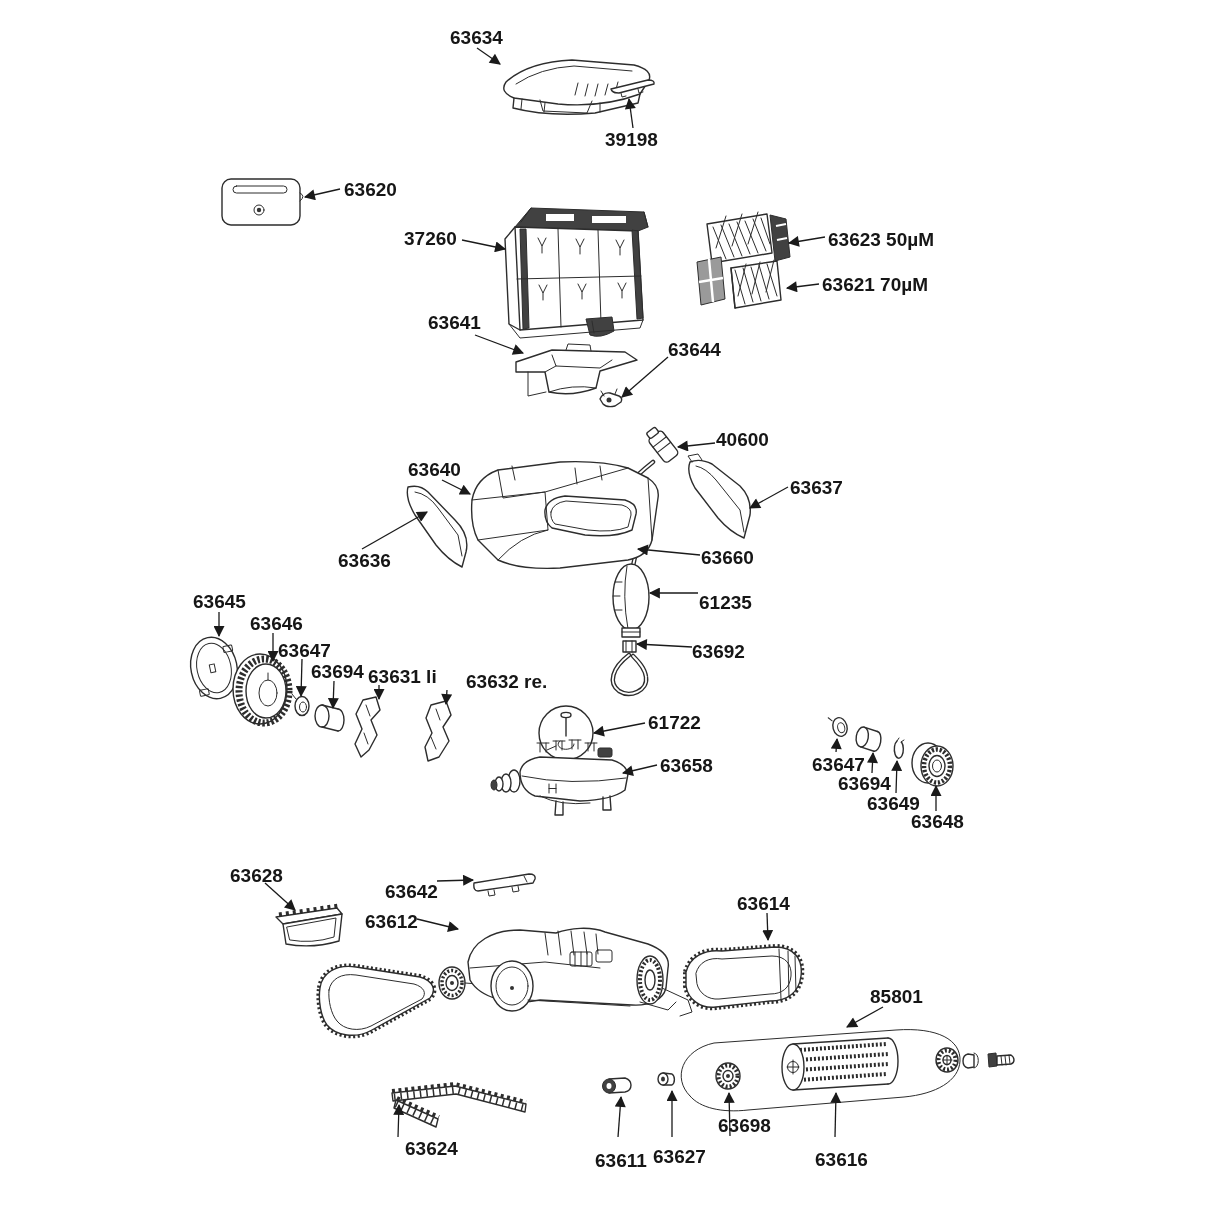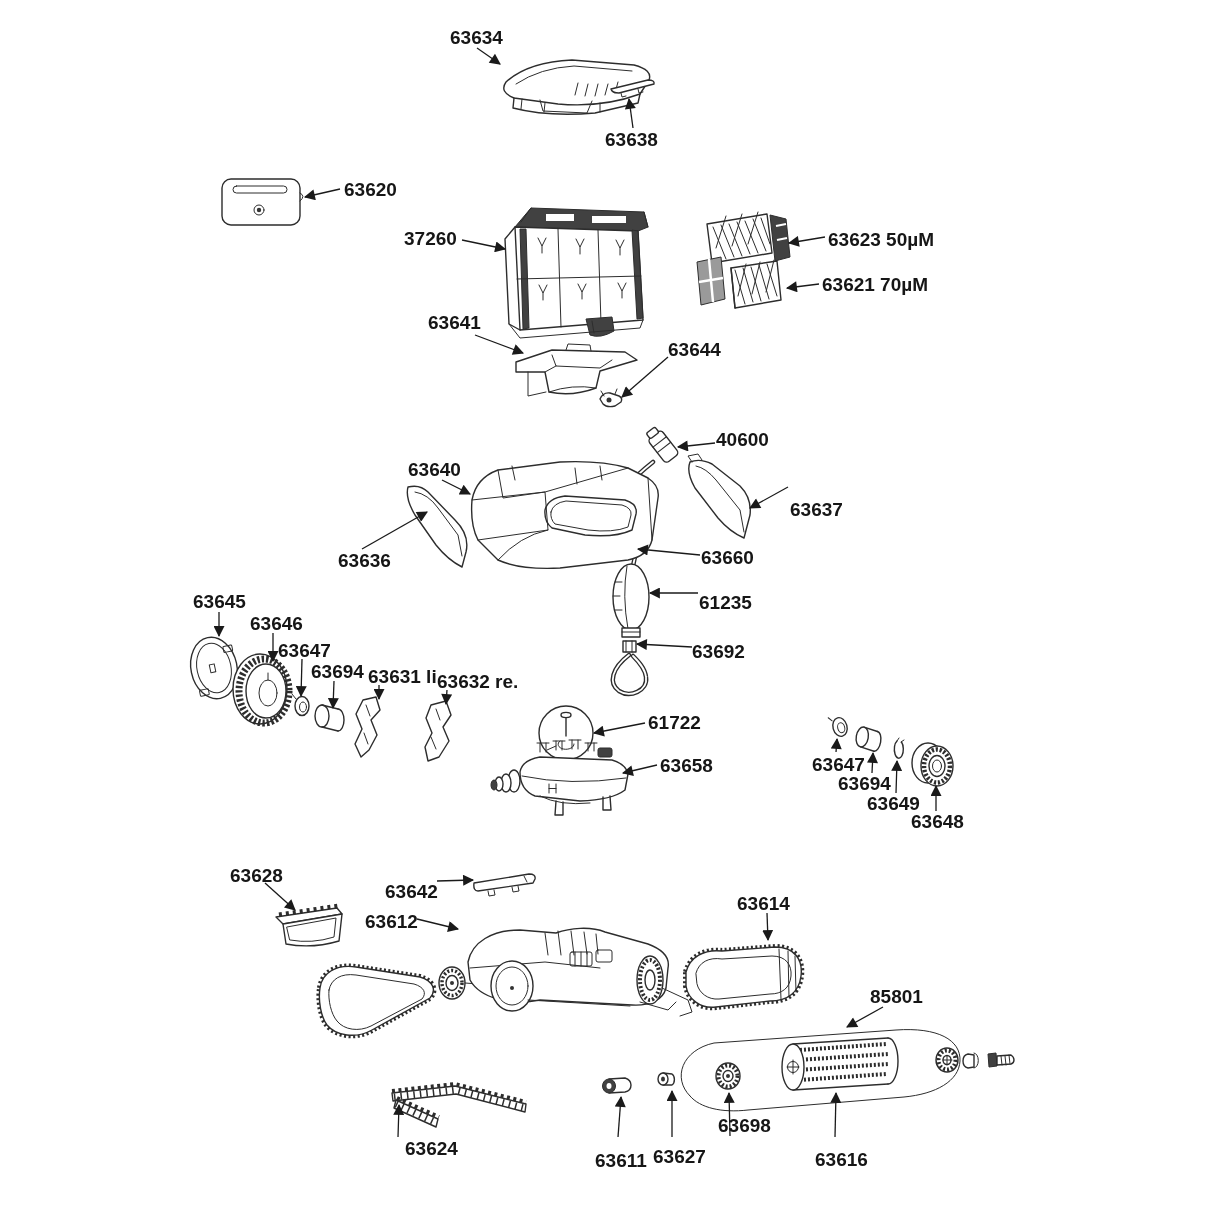--- a/index.html
+++ b/index.html
@@ -379,40 +379,40 @@
     <line class="ar" x1="398" y1="1137" x2="399" y2="1105"></line>
     <line class="ar" x1="618" y1="1137" x2="621" y2="1097"></line>
     <line class="ar" x1="672" y1="1137" x2="672" y2="1091"></line>
     <line class="ar" x1="730" y1="1136" x2="729" y2="1093"></line>
     <line class="ar" x1="835" y1="1137" x2="836" y2="1093"></line>
   </g>
 </svg>
 
 <div>
   <div class="lbl" style="left:450px;top:28px">63634</div>
-  <div class="lbl" style="left:605px;top:130px">63638</div>
+  <div class="lbl" style="left:605px;top:130px">39198</div>
   <div class="lbl" style="left:344px;top:180px">63620</div>
   <div class="lbl" style="left:404px;top:229px">37260</div>
   <div class="lbl" style="left:828px;top:230px">63623 50µM</div>
   <div class="lbl" style="left:822px;top:275px">63621 70µM</div>
   <div class="lbl" style="left:428px;top:313px">63641</div>
   <div class="lbl" style="left:668px;top:340px">63644</div>
   <div class="lbl" style="left:716px;top:430px">40600</div>
   <div class="lbl" style="left:408px;top:460px">63640</div>
-  <div class="lbl" style="left:790px;top:500px">63637</div>
+  <div class="lbl" style="left:790px;top:478px">63637</div>
   <div class="lbl" style="left:338px;top:551px">63636</div>
   <div class="lbl" style="left:701px;top:548px">63660</div>
   <div class="lbl" style="left:699px;top:593px">61235</div>
   <div class="lbl" style="left:692px;top:642px">63692</div>
   <div class="lbl" style="left:193px;top:592px">63645</div>
   <div class="lbl" style="left:250px;top:614px">63646</div>
   <div class="lbl" style="left:278px;top:641px">63647</div>
   <div class="lbl" style="left:311px;top:662px">63694</div>
   <div class="lbl" style="left:368px;top:667px">63631 li</div>
-  <div class="lbl" style="left:437px;top:672px">63632 re.</div>
+  <div class="lbl" style="left:466px;top:672px">63632 re.</div>
   <div class="lbl" style="left:648px;top:713px">61722</div>
   <div class="lbl" style="left:660px;top:756px">63658</div>
   <div class="lbl" style="left:812px;top:755px">63647</div>
   <div class="lbl" style="left:838px;top:774px">63694</div>
   <div class="lbl" style="left:867px;top:794px">63649</div>
   <div class="lbl" style="left:911px;top:812px">63648</div>
   <div class="lbl" style="left:230px;top:866px">63628</div>
   <div class="lbl" style="left:385px;top:882px">63642</div>
   <div class="lbl" style="left:365px;top:912px">63612</div>
   <div class="lbl" style="left:737px;top:894px">63614</div>

